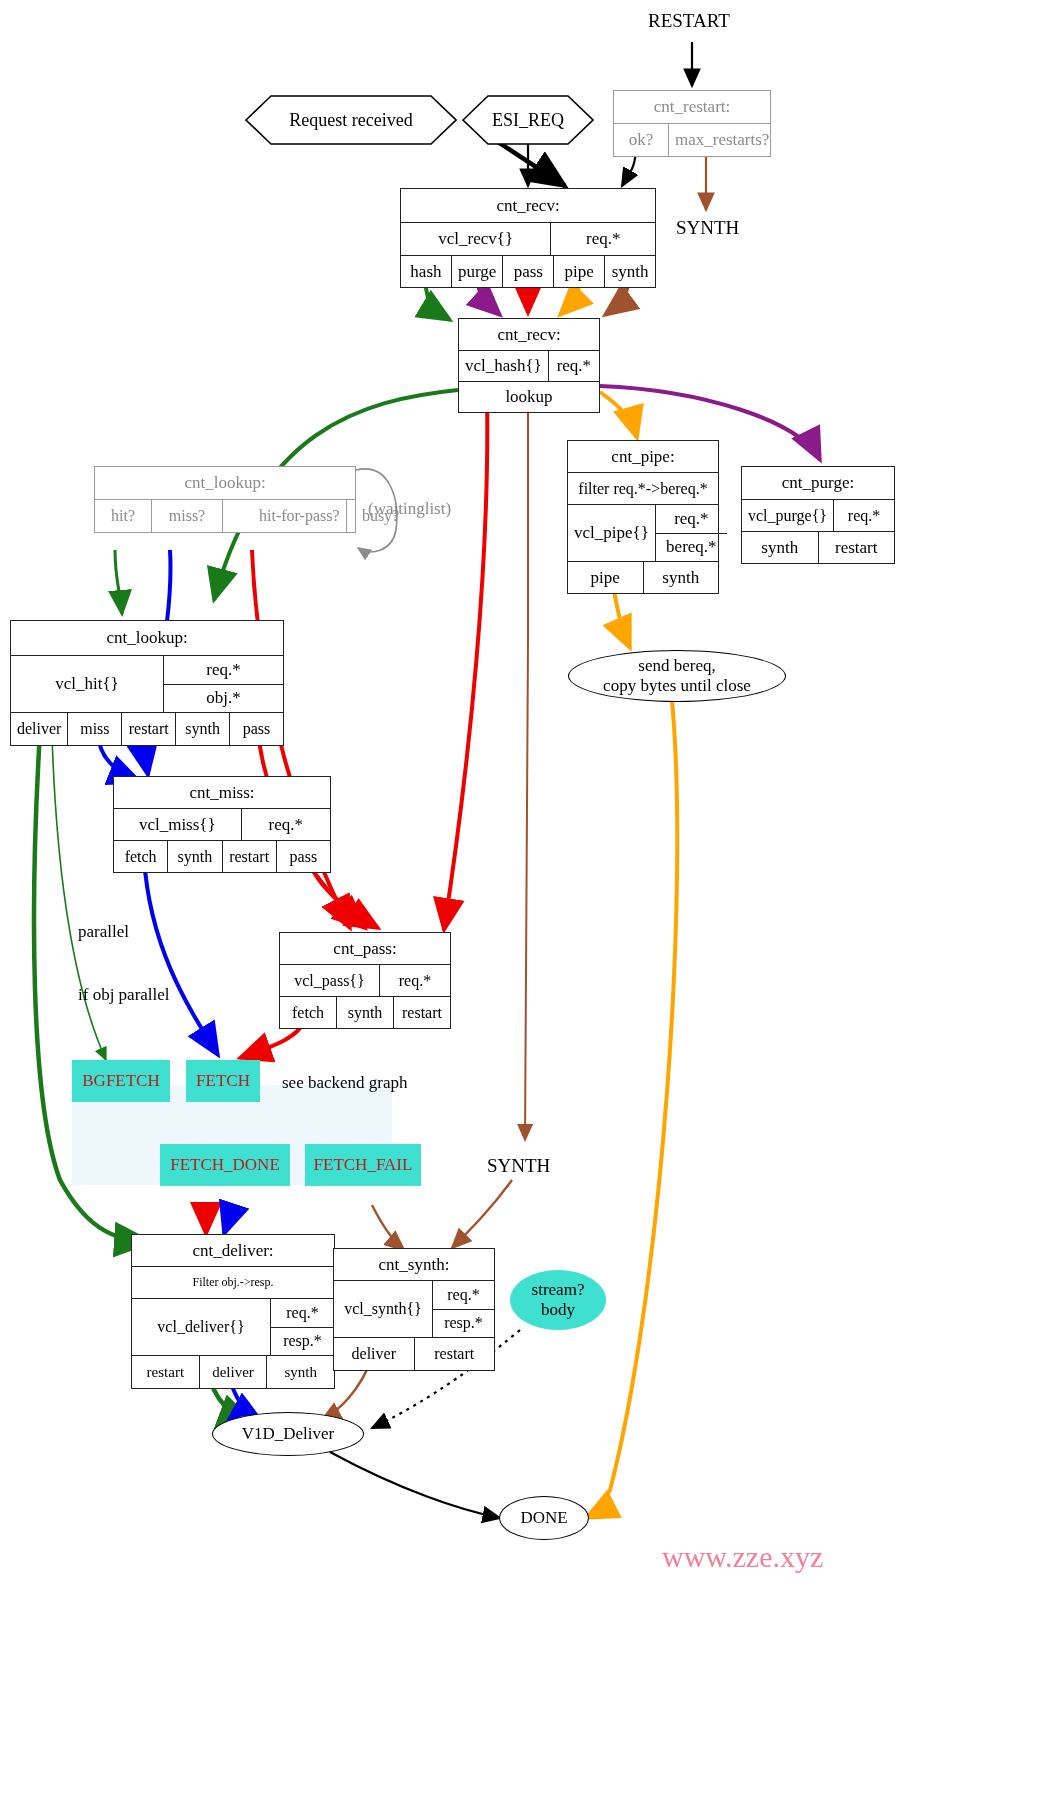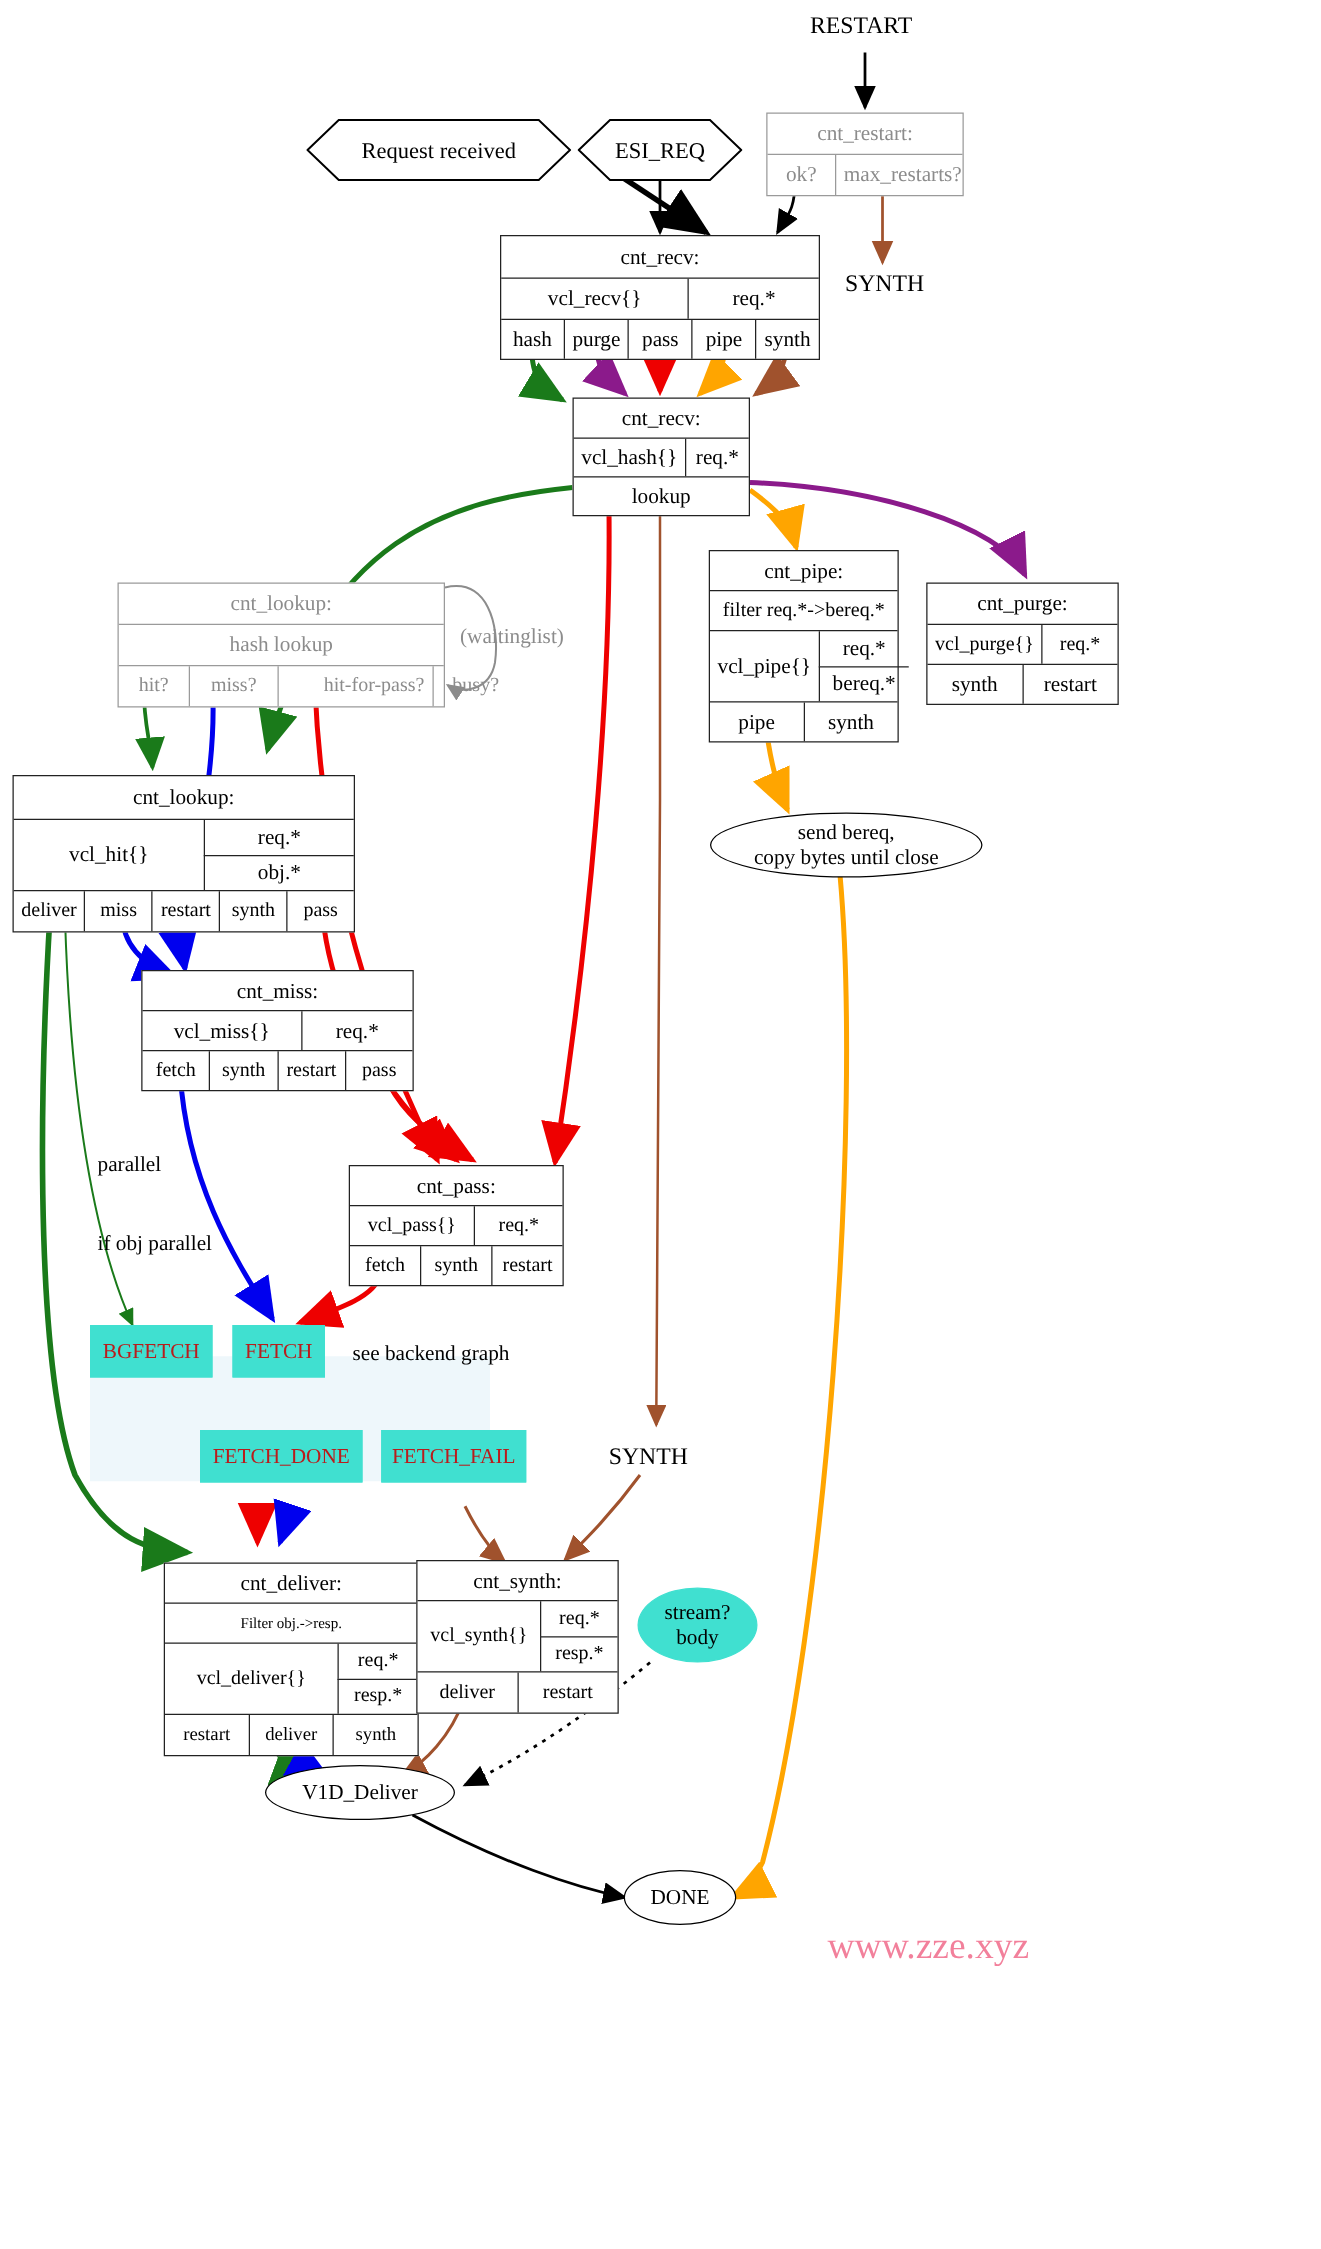--- a/index.html
+++ b/index.html
@@ -205,23 +205,20 @@
     <div class="row">
       <div class="cell sub" style="height:26px;">lookup</div>
     </div>
   </div>
 
   <div class="node rec grey" style="left:94px;top:466px;width:262px;">
     <div class="row">
       <div class="cell title" style="height:28px;">cnt_lookup:</div>
     </div>
     <div class="row">
-      <div class="cell sub" style="height:28px;">hash lookup</div>
-    </div>
-    <div class="row">
       <div class="cell sub" style="height:28px;flex:0 0 44px;font-size:16px;">hit?</div>
       <div class="cell sub" style="height:28px;flex:0 0 58px;font-size:16px;">miss?</div>
       <div class="cell sub" style="height:28px;flex:1;font-size:16px;padding-left:36px;">hit-for-pass?</div>
       <div class="cell sub" style="height:28px;flex:0 0 56px;font-size:16px;">busy?</div>
     </div>
   </div>
   <div class="note greytxt" style="left:368px;top:498px;">(waitinglist)</div>
 
   <div class="node rec" style="left:567px;top:440px;width:152px;">
     <div class="row">
@@ -322,21 +319,21 @@
 
   <div class="node teal" style="left:72px;top:1060px;width:98px;height:42px;">BGFETCH</div>
   <div class="node teal" style="left:186px;top:1060px;width:74px;height:42px;">FETCH</div>
   <div class="node note" style="left:282px;top:1072px;">see backend graph</div>
 
   <div class="node teal" style="left:160px;top:1144px;width:130px;height:42px;">FETCH_DONE</div>
   <div class="node teal" style="left:305px;top:1144px;width:116px;height:42px;">FETCH_FAIL</div>
 
   <div class="node plain" style="left:487px;top:1155px;">SYNTH</div>
 
-  <div class="node rec" style="left:131px;top:1234px;width:204px;margin-top:16px;">
+  <div class="node rec" style="left:131px;top:1234px;width:204px;">
     <div class="row">
       <div class="cell title" style="height:27px;">cnt_deliver:</div>
     </div>
     <div class="row">
       <div class="cell sub" style="height:27px;font-size:12px;">Filter obj.-&gt;resp.</div>
     </div>
     <div class="row">
       <div class="cell sub" style="height:52px;flex:1;font-size:16px;">vcl_deliver{}</div>
       <div class="col" style="flex:0 0 64px;">
         <div class="cell sub" style="height:26px;font-size:16px;">req.*</div>

